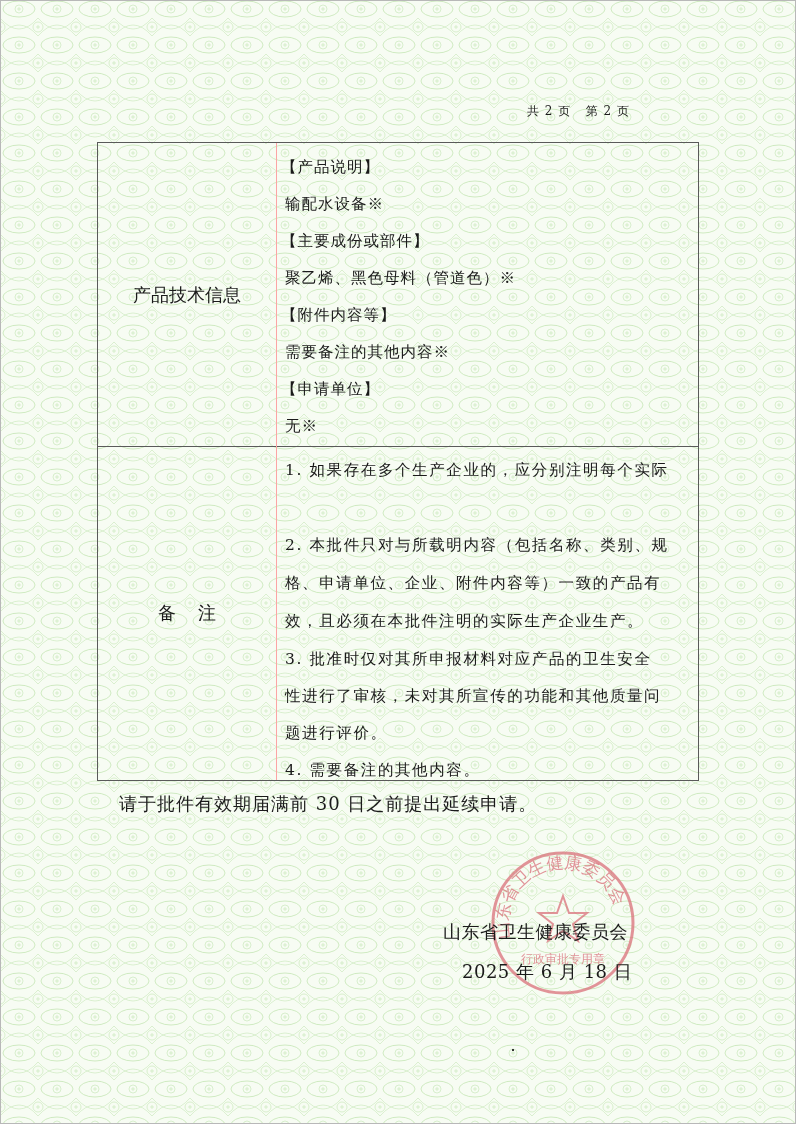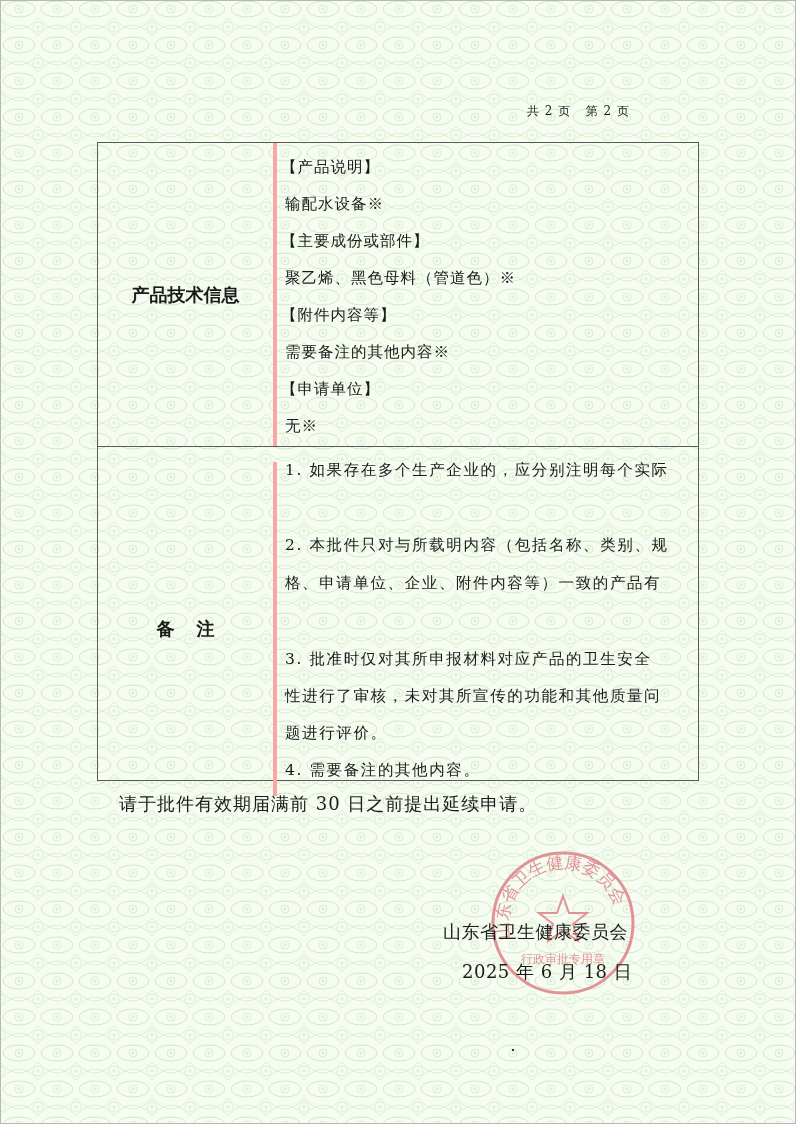--- a/index.html
+++ b/index.html
@@ -22,26 +22,26 @@
     font-size: 12px; letter-spacing: 1px; white-space: pre;
   }
   .cert-table {
     position: absolute; left: 97px; top: 142px; width: 602px; height: 639px;
     border: 1px solid #5a5a5a; box-sizing: border-box;
   }
   .row1 { position: absolute; left: 0; top: 0; width: 100%; height: 303px; border-bottom: 1px solid #5a5a5a; }
   .row2 { position: absolute; left: 0; top: 303px; width: 100%; height: 334px; }
   .label-cell {
     position: absolute; left: 0; top: 0; width: 179px; height: 100%;
-    border-right: 4px solid #fca5a5; box-sizing: border-box;
+    border-right: 1px solid #fca5a5; box-sizing: border-box;
     display: flex; align-items: center; justify-content: center;
     font-family: "DejaVu Sans", "Liberation Sans", sans-serif;
-    font-weight: bold; font-size: 18px;
+    font-weight: normal; font-size: 18px;
   }
-  .label-cell.remarks { letter-spacing: 22px; padding-left: 22px; margin-top: 16px; }
+  .label-cell.remarks { letter-spacing: 22px; padding-left: 22px; }
   .content-cell {
     position: absolute; left: 187px; top: 0; right: 8px; height: 100%; text-align: center;
   }
   .tech-line { position: absolute; left: 0; font-size: 15.5px; white-space: nowrap; letter-spacing: 1px; }
   .note-line { position: absolute; left: 0; font-size: 15.5px; white-space: nowrap; letter-spacing: 1.6px; }
   .renewal {
     position: absolute; left: 119px; top: 792px; font-size: 18px; letter-spacing: 1px;
   }
   .seal {
     position: absolute; left: 488px; top: 848px; width: 150px; height: 150px;
@@ -90,20 +90,21 @@
       <div class="tech-line" style="top:236px;left:-4px">【申请单位】</div>
       <div class="tech-line" style="top:273px">无※</div>
     </div>
   </div>
   <div class="row2">
     <div class="label-cell remarks">备注</div>
     <div class="content-cell">
       <div class="note-line" style="top:14px">1. 如果存在多个生产企业的，应分别注明每个实际</div>
       <div class="note-line" style="top:89px">2. 本批件只对与所载明内容（包括名称、类别、规</div>
       <div class="note-line" style="top:127px">格、申请单位、企业、附件内容等）一致的产品有</div>
+      <div class="note-line" style="top:165px">效，且必须在本批件注明的实际生产企业生产。</div>
       <div class="note-line" style="top:203px">3. 批准时仅对其所申报材料对应产品的卫生安全</div>
       <div class="note-line" style="top:240px">性进行了审核，未对其所宣传的功能和其他质量问</div>
       <div class="note-line" style="top:277px">题进行评价。</div>
       <div class="note-line" style="top:314px">4. 需要备注的其他内容。</div>
     </div>
   </div>
 </div>
 
 <div class="renewal">请于批件有效期届满前 30 日之前提出延续申请。</div>
 

